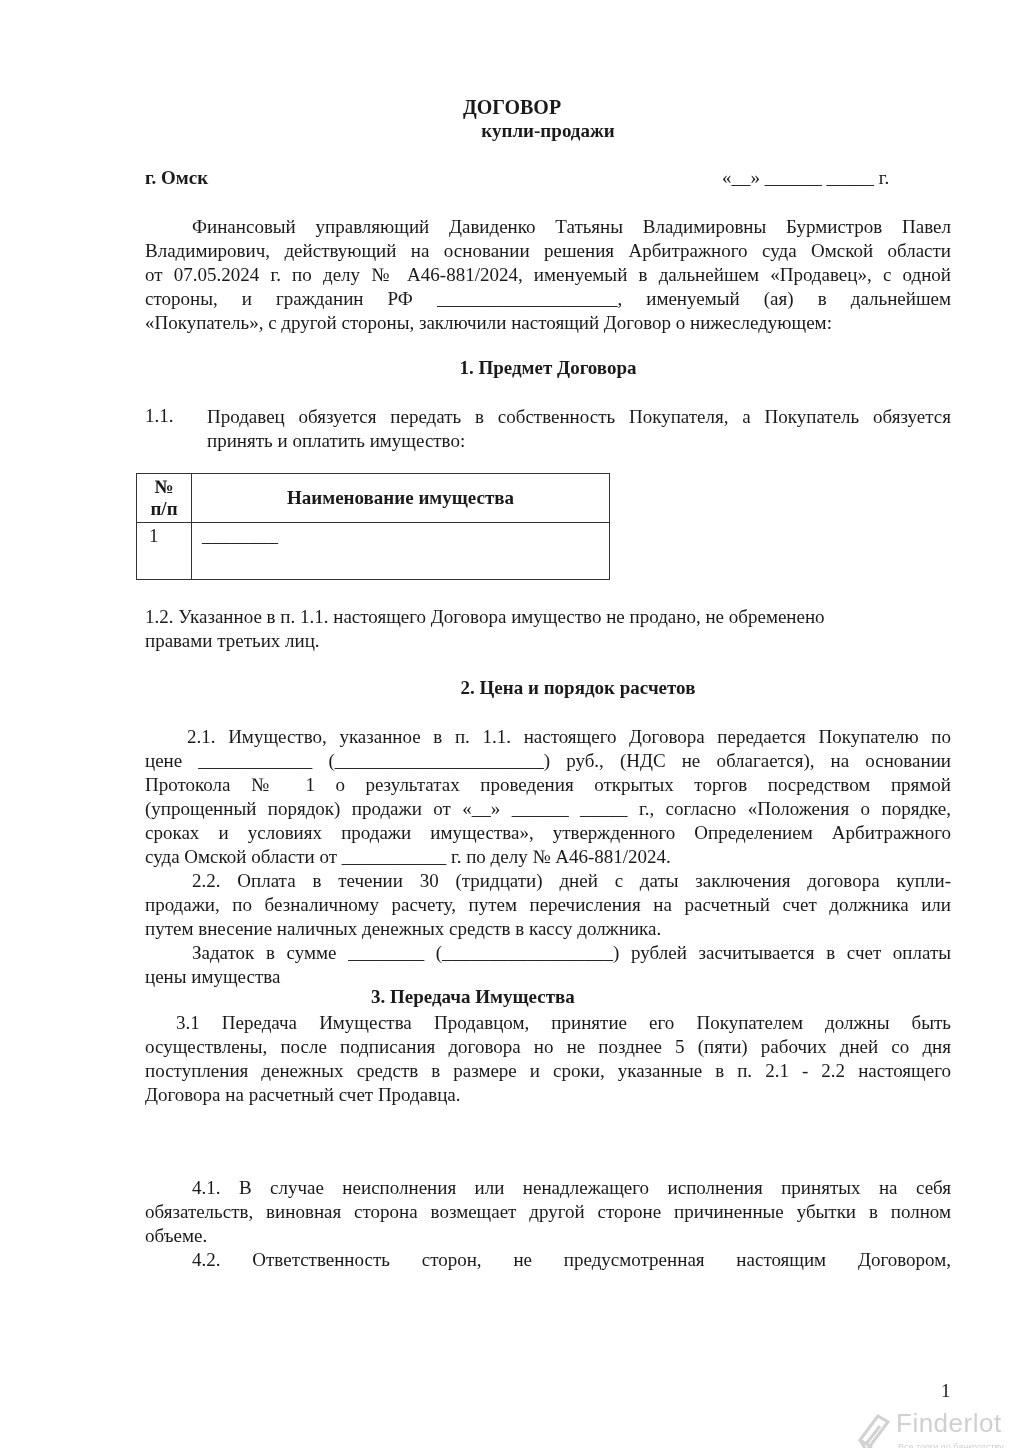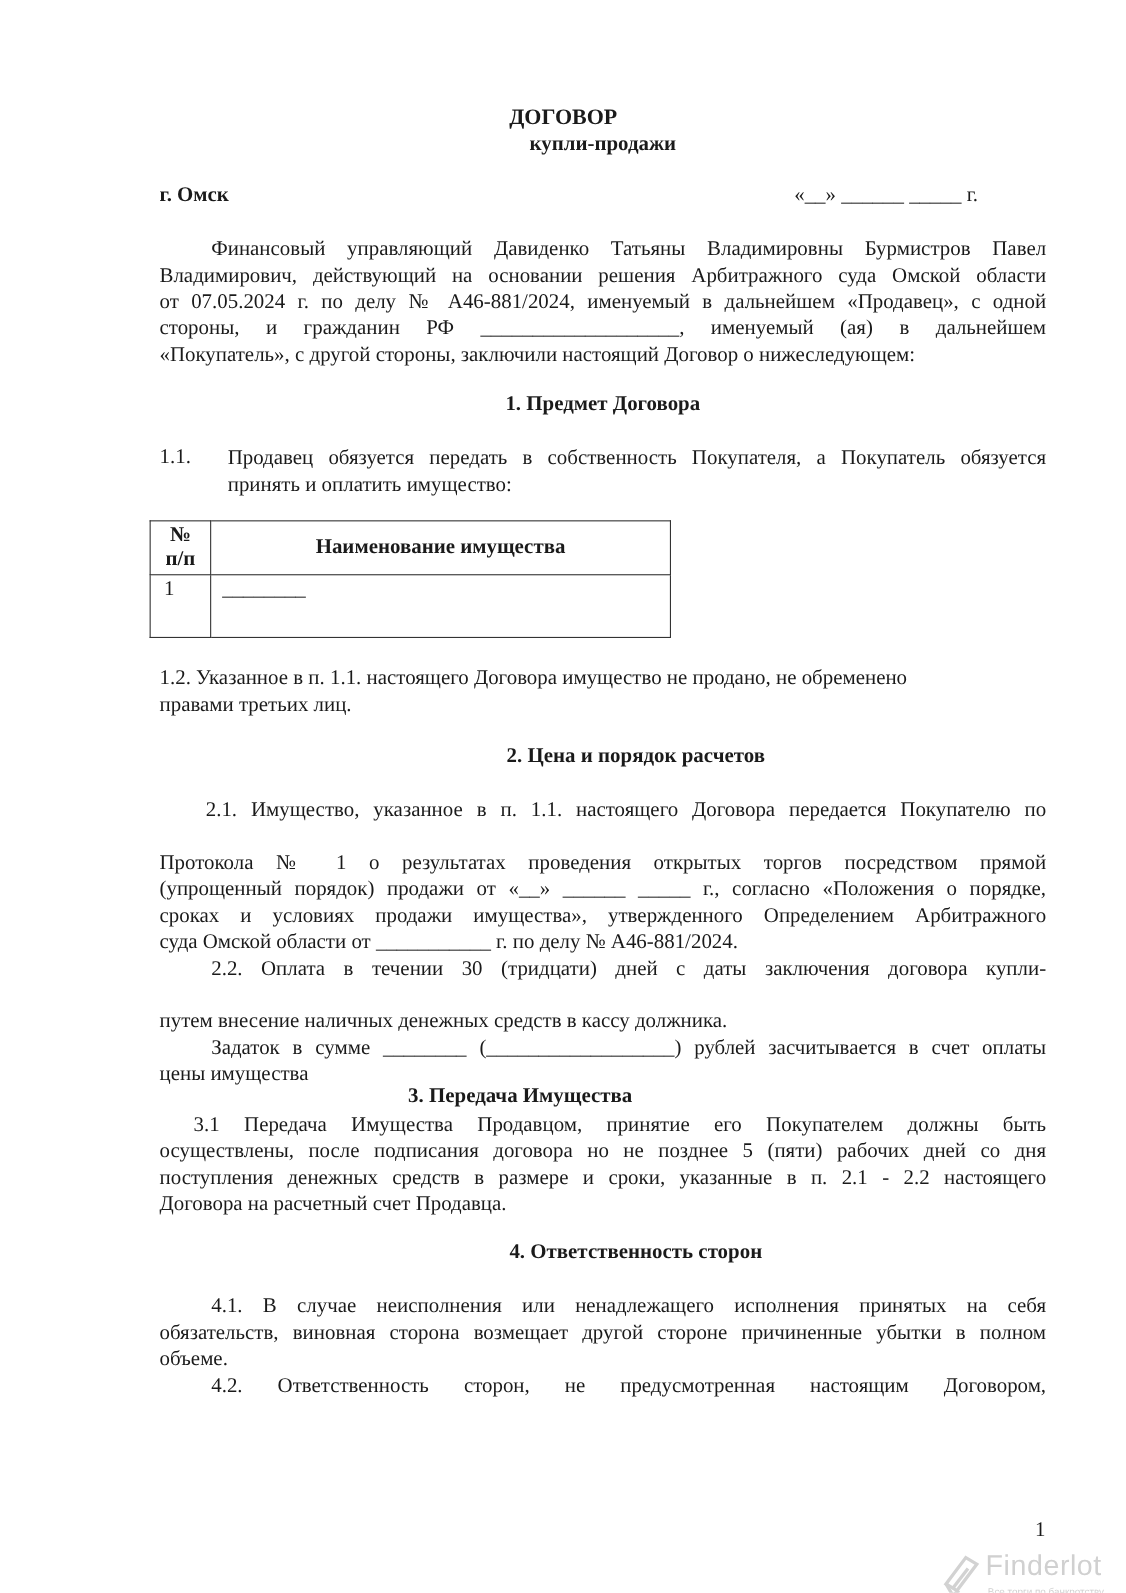--- a/index.html
+++ b/index.html
@@ -57,38 +57,39 @@
       <td style="padding-left:10px;">________</td>
     </tr>
   </tbody>
     </table>
 
   <div class="line" style="top:589px;">1.2.  Указанное в п. 1.1. настоящего Договора имущество не продано, не обременено</div>
   <div class="line" style="top:613px;">правами третьих лиц.</div>
 
   <div class="abs center bold" style="left:145px;width:866px;top:661px;">2. Цена и порядок расчетов</div>
   <div class="line jl" style="top:709px;left:187px;width:764px;">2.1. Имущество, указанное в п. 1.1. настоящего Договора передается Покупателю по</div>
+  <div class="line jl" style="top:733px;">цене ____________ (______________________) руб., (НДС не облагается), на основании</div>
   <div class="line jl" style="top:757px;">Протокола № 1 о результатах проведения открытых торгов посредством прямой</div>
   <div class="line jl" style="top:781px;">(упрощенный порядок) продажи от «__» ______ _____ г., согласно «Положения о порядке,</div>
   <div class="line jl" style="top:805px;">сроках и условиях продажи имущества», утвержденного Определением Арбитражного</div>
   <div class="line" style="top:829px;">суда Омской области от ___________ г. по делу № А46-881/2024.</div>
 
   <div class="line jl" style="top:853px;left:192px;width:759px;">2.2. Оплата в течении 30 (тридцати) дней с даты заключения договора купли-</div>
+  <div class="line jl" style="top:877px;">продажи, по безналичному расчету, путем перечисления на расчетный счет должника или</div>
   <div class="line" style="top:901px;">путем внесение наличных денежных средств в кассу должника.</div>
 
   <div class="line jl" style="top:925px;left:192px;width:759px;">Задаток в сумме ________ (__________________) рублей засчитывается в счет оплаты</div>
   <div class="line" style="top:949px;">цены имущества</div>
 
   <div class="abs bold" style="left:371px;top:970px;">3. Передача Имущества</div>
   <div class="line jl" style="top:995px;left:176px;width:775px;">3.1 Передача Имущества Продавцом, принятие его Покупателем должны быть</div>
   <div class="line jl" style="top:1019px;">осуществлены, после подписания договора но не позднее 5 (пяти) рабочих дней со дня</div>
   <div class="line jl" style="top:1043px;">поступления денежных средств в размере и сроки, указанные в п. 2.1 - 2.2 настоящего</div>
   <div class="line" style="top:1067px;">Договора на расчетный счет Продавца.</div>
 
-  <div class="abs center bold" style="left:145px;width:866px;top:1112px;">4. Ответственность сторон</div>
   <div class="line jl" style="top:1160px;left:192px;width:759px;">4.1. В случае неисполнения или ненадлежащего исполнения принятых на себя</div>
   <div class="line jl" style="top:1184px;">обязательств, виновная сторона возмещает другой стороне причиненные убытки в полном</div>
   <div class="line" style="top:1208px;">объеме.</div>
   <div class="line jl" style="top:1232px;left:192px;width:759px;">4.2. Ответственность сторон, не предусмотренная настоящим Договором,</div>
 
   <div class="abs" style="left:941px;top:1364px;font-size:19px;">1</div>
 
   <div class="watermark">
     <svg class="wm-logo" viewBox="0 0 36 44">
       <path d="M4 30 L22 6 L32 12 L14 36 Z" fill="none" stroke="#d2d2d2" stroke-width="3"></path>

